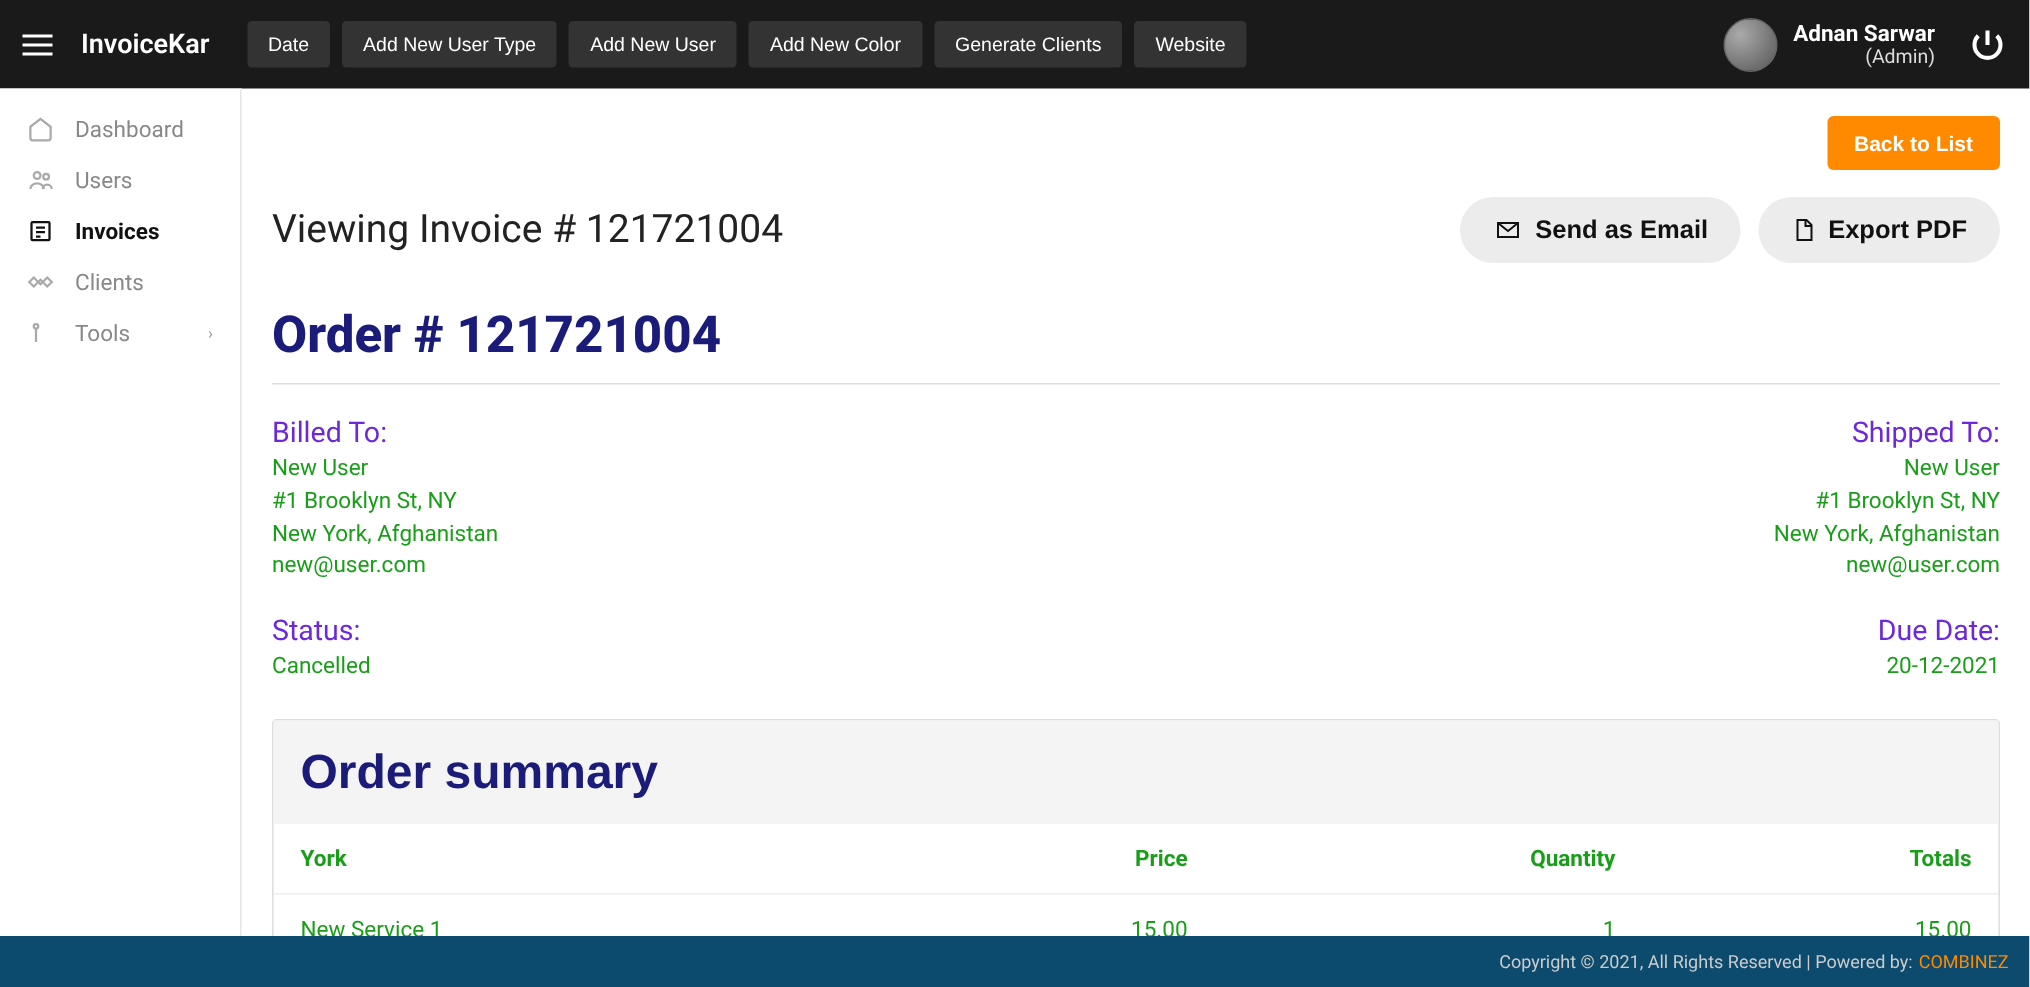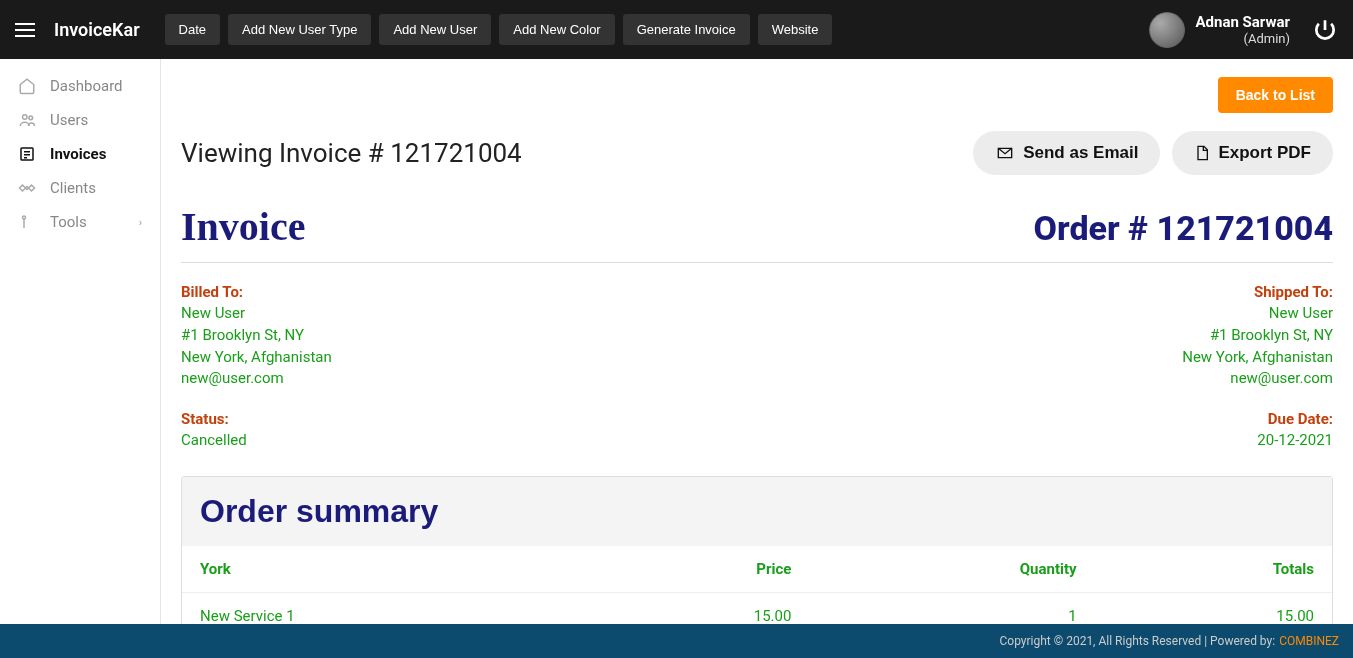--- a/index.html
+++ b/index.html
@@ -116,21 +116,21 @@
   }
   .invoice-word { font-size:40px; font-weight:800; color:#1b1b7a; font-family: Georgia, serif; }
   .order-num { font-size:34px; font-weight:800; color:#1b1b7a; }
 
   .two-col {
     display:flex; justify-content:space-between;
     padding: 2px 0 18px 0;
   }
   .col-left { }
   .col-right { text-align:right; }
-  .lbl { font-weight:700; color:#c2410c; font-size:15px; margin-bottom:2px; }
+  .lbl { font-weight:400; color:#6d28d9; font-size:19px; margin-bottom:2px; }
   .val { color:#1a9e1a; font-size:15px; line-height:1.45; }
 
   .summary-box { border:1px solid #ddd; border-radius:3px; margin-top:6px; }
   .summary-head {
     background:#f4f4f4; padding: 16px 18px;
     font-size:32px; font-weight:900; color:#1b1b7a; font-family: Arial, sans-serif;
   }
   .summary-table { width:100%; border-collapse:collapse; }
   .summary-table th, .summary-table td {
     padding: 14px 18px; text-align:right; font-size:15px; color:#1a9e1a;
@@ -158,21 +158,21 @@
     <span></span>
       <span></span>
       <span></span>
   </div>
   <div class="brand">InvoiceKar</div>
   <div class="nav-buttons">
     <button class="nav-btn">Date</button>
     <button class="nav-btn">Add New User Type</button>
     <button class="nav-btn">Add New User</button>
     <button class="nav-btn">Add New Color</button>
-    <button class="nav-btn">Generate Invoice</button>
+    <button class="nav-btn">Generate Clients</button>
     <button class="nav-btn">Website</button>
   </div>
   <div class="spacer"></div>
   <div class="user-block">
     <div class="avatar"></div>
     <div class="user-text">
       <div class="user-name">Adnan Sarwar</div>
       <div class="user-role">(Admin)</div>
     </div>
     <svg class="power-icon" viewBox="0 0 24 24" fill="none" stroke="#fff" stroke-width="2.5">
@@ -246,21 +246,20 @@
                 <path d="M6 2h9l5 5v15H6z" fill="none" stroke="#111" stroke-width="2"></path>
                 <path d="M14 2v6h6" fill="none" stroke="#111" stroke-width="2"></path>
               </svg>
             <span>Export PDF</span>
           </button>
         </div>
       </div>
 
       <div class="invoice-card">
         <div class="invoice-header">
-          <div class="invoice-word">Invoice</div>
           <div class="order-num">Order # 121721004</div>
         </div>
 
         <div class="two-col">
           <div class="col-left">
             <div class="lbl">Billed To:</div>
             <div class="val">New User</div>
             <div class="val">#1 Brooklyn St, NY</div>
             <div class="val">New York, Afghanistan</div>
             <div class="val">new@user.com</div>

